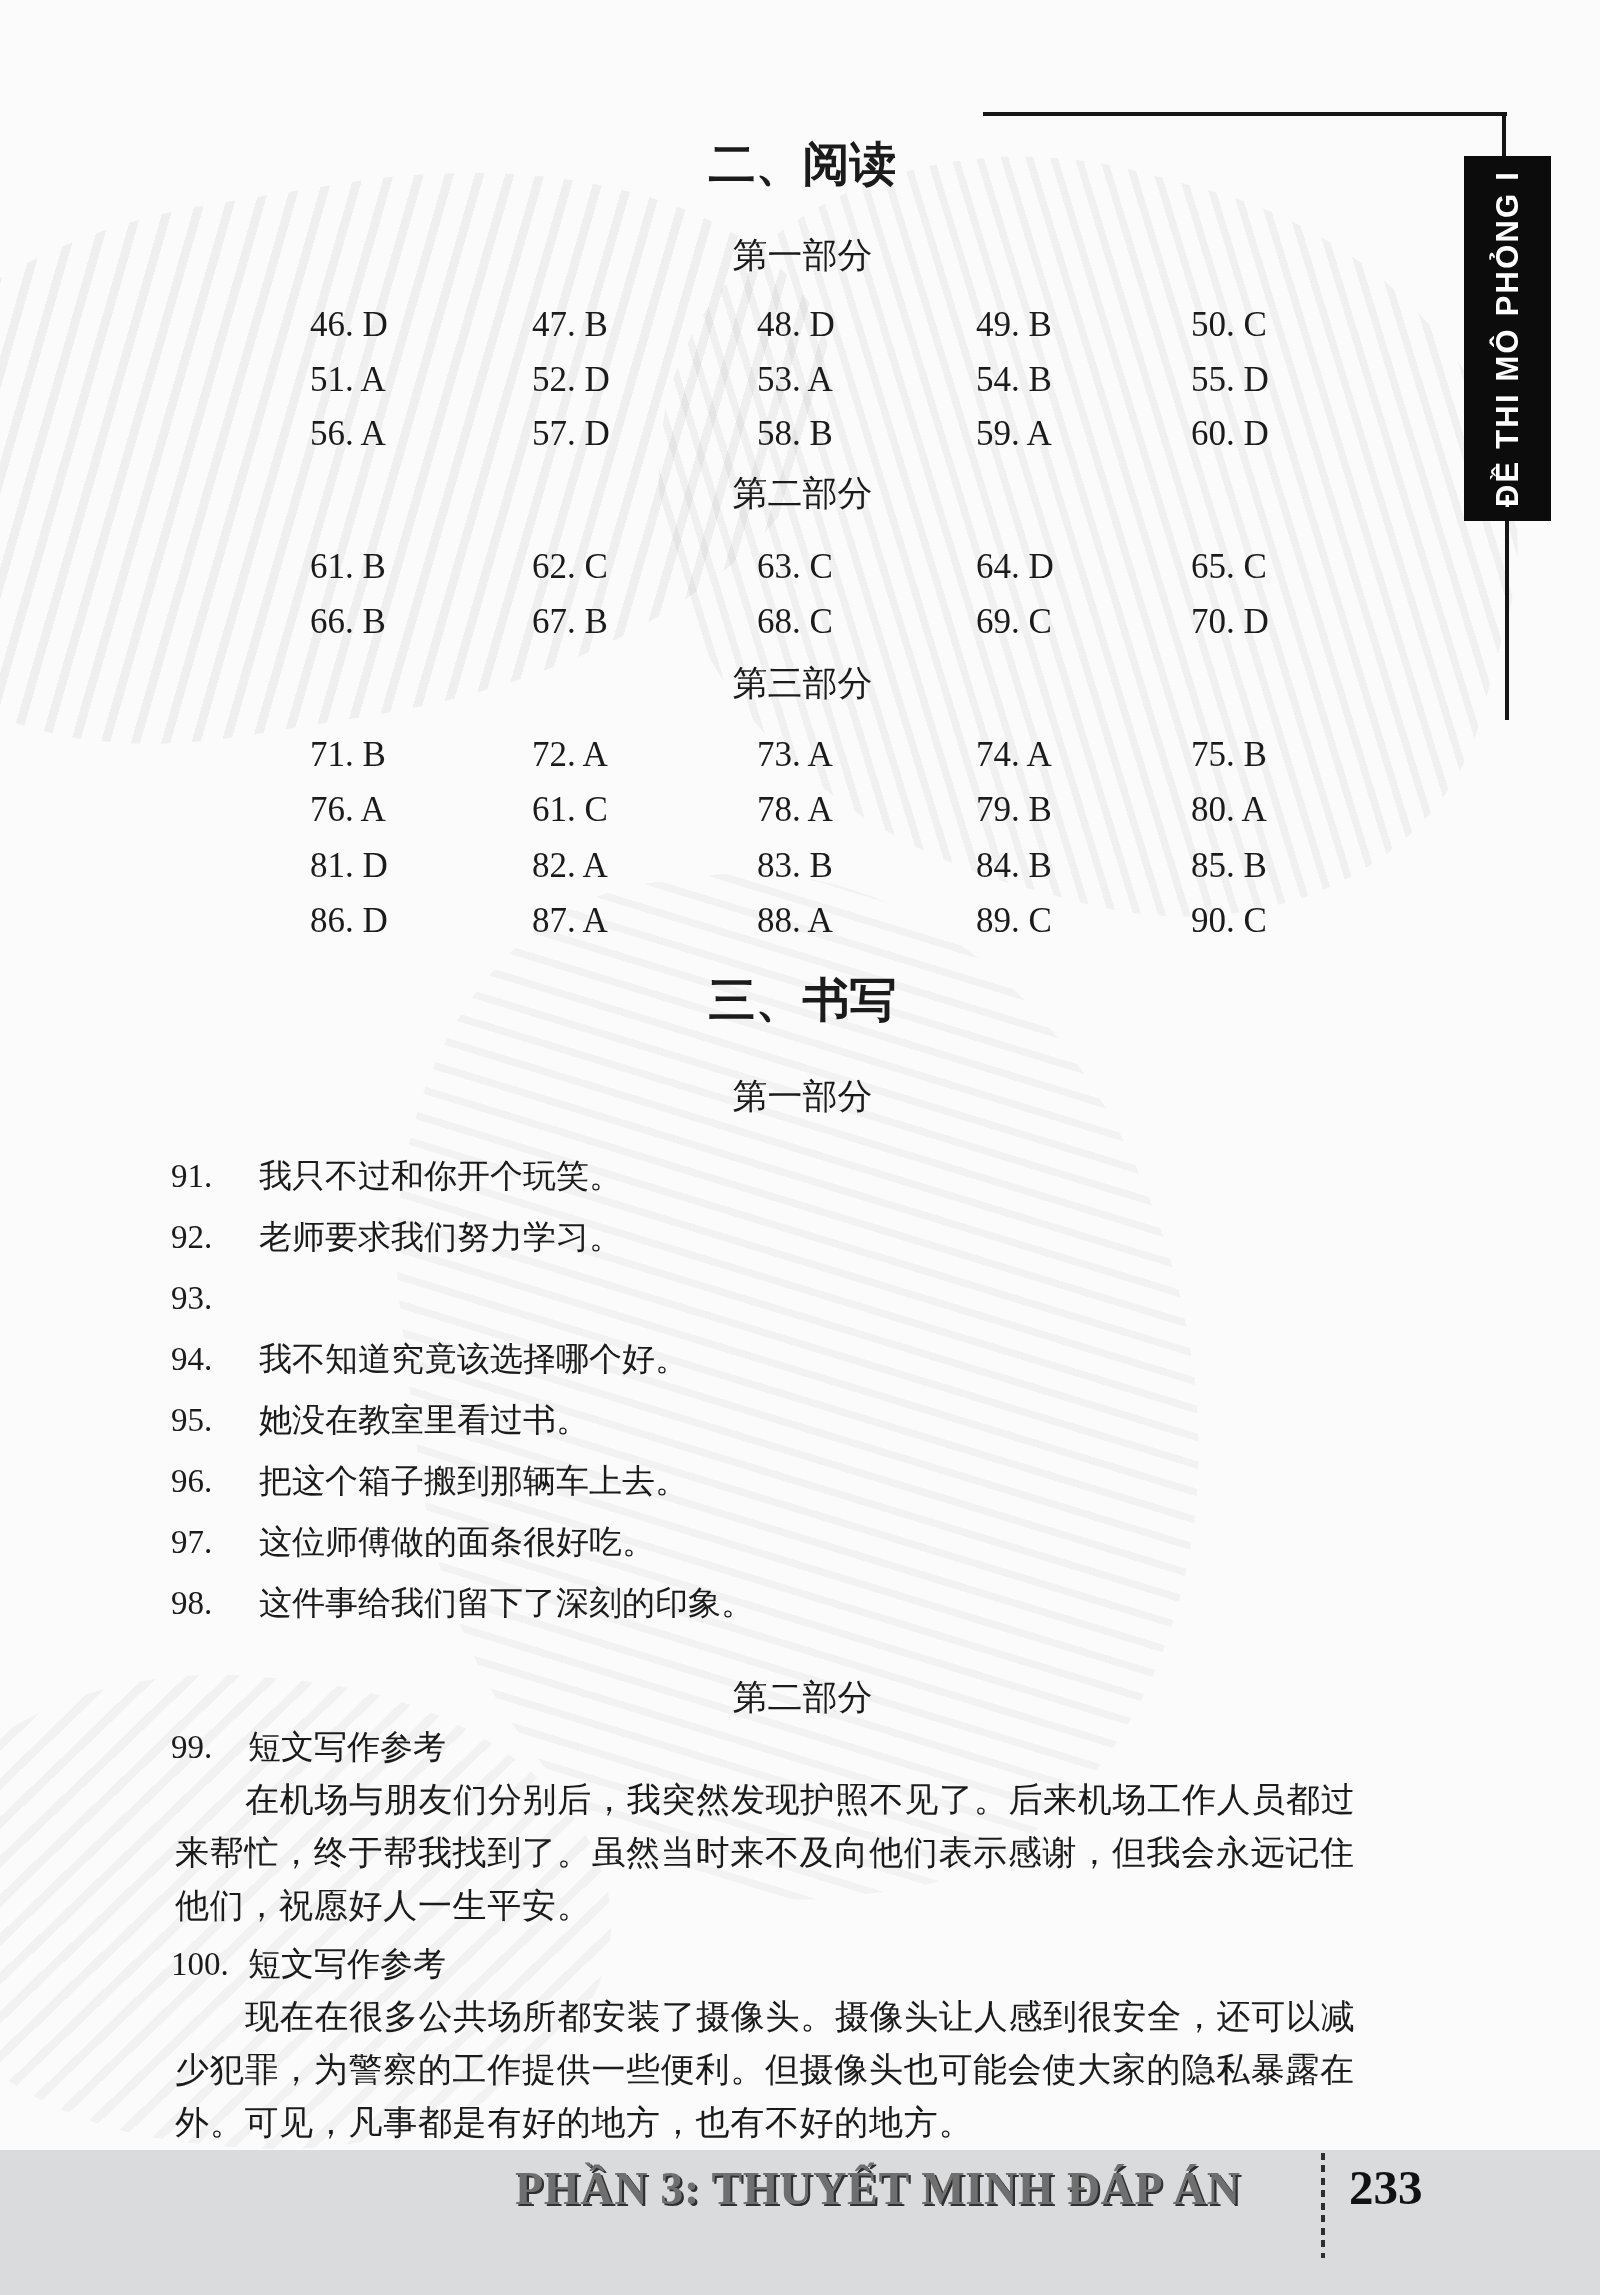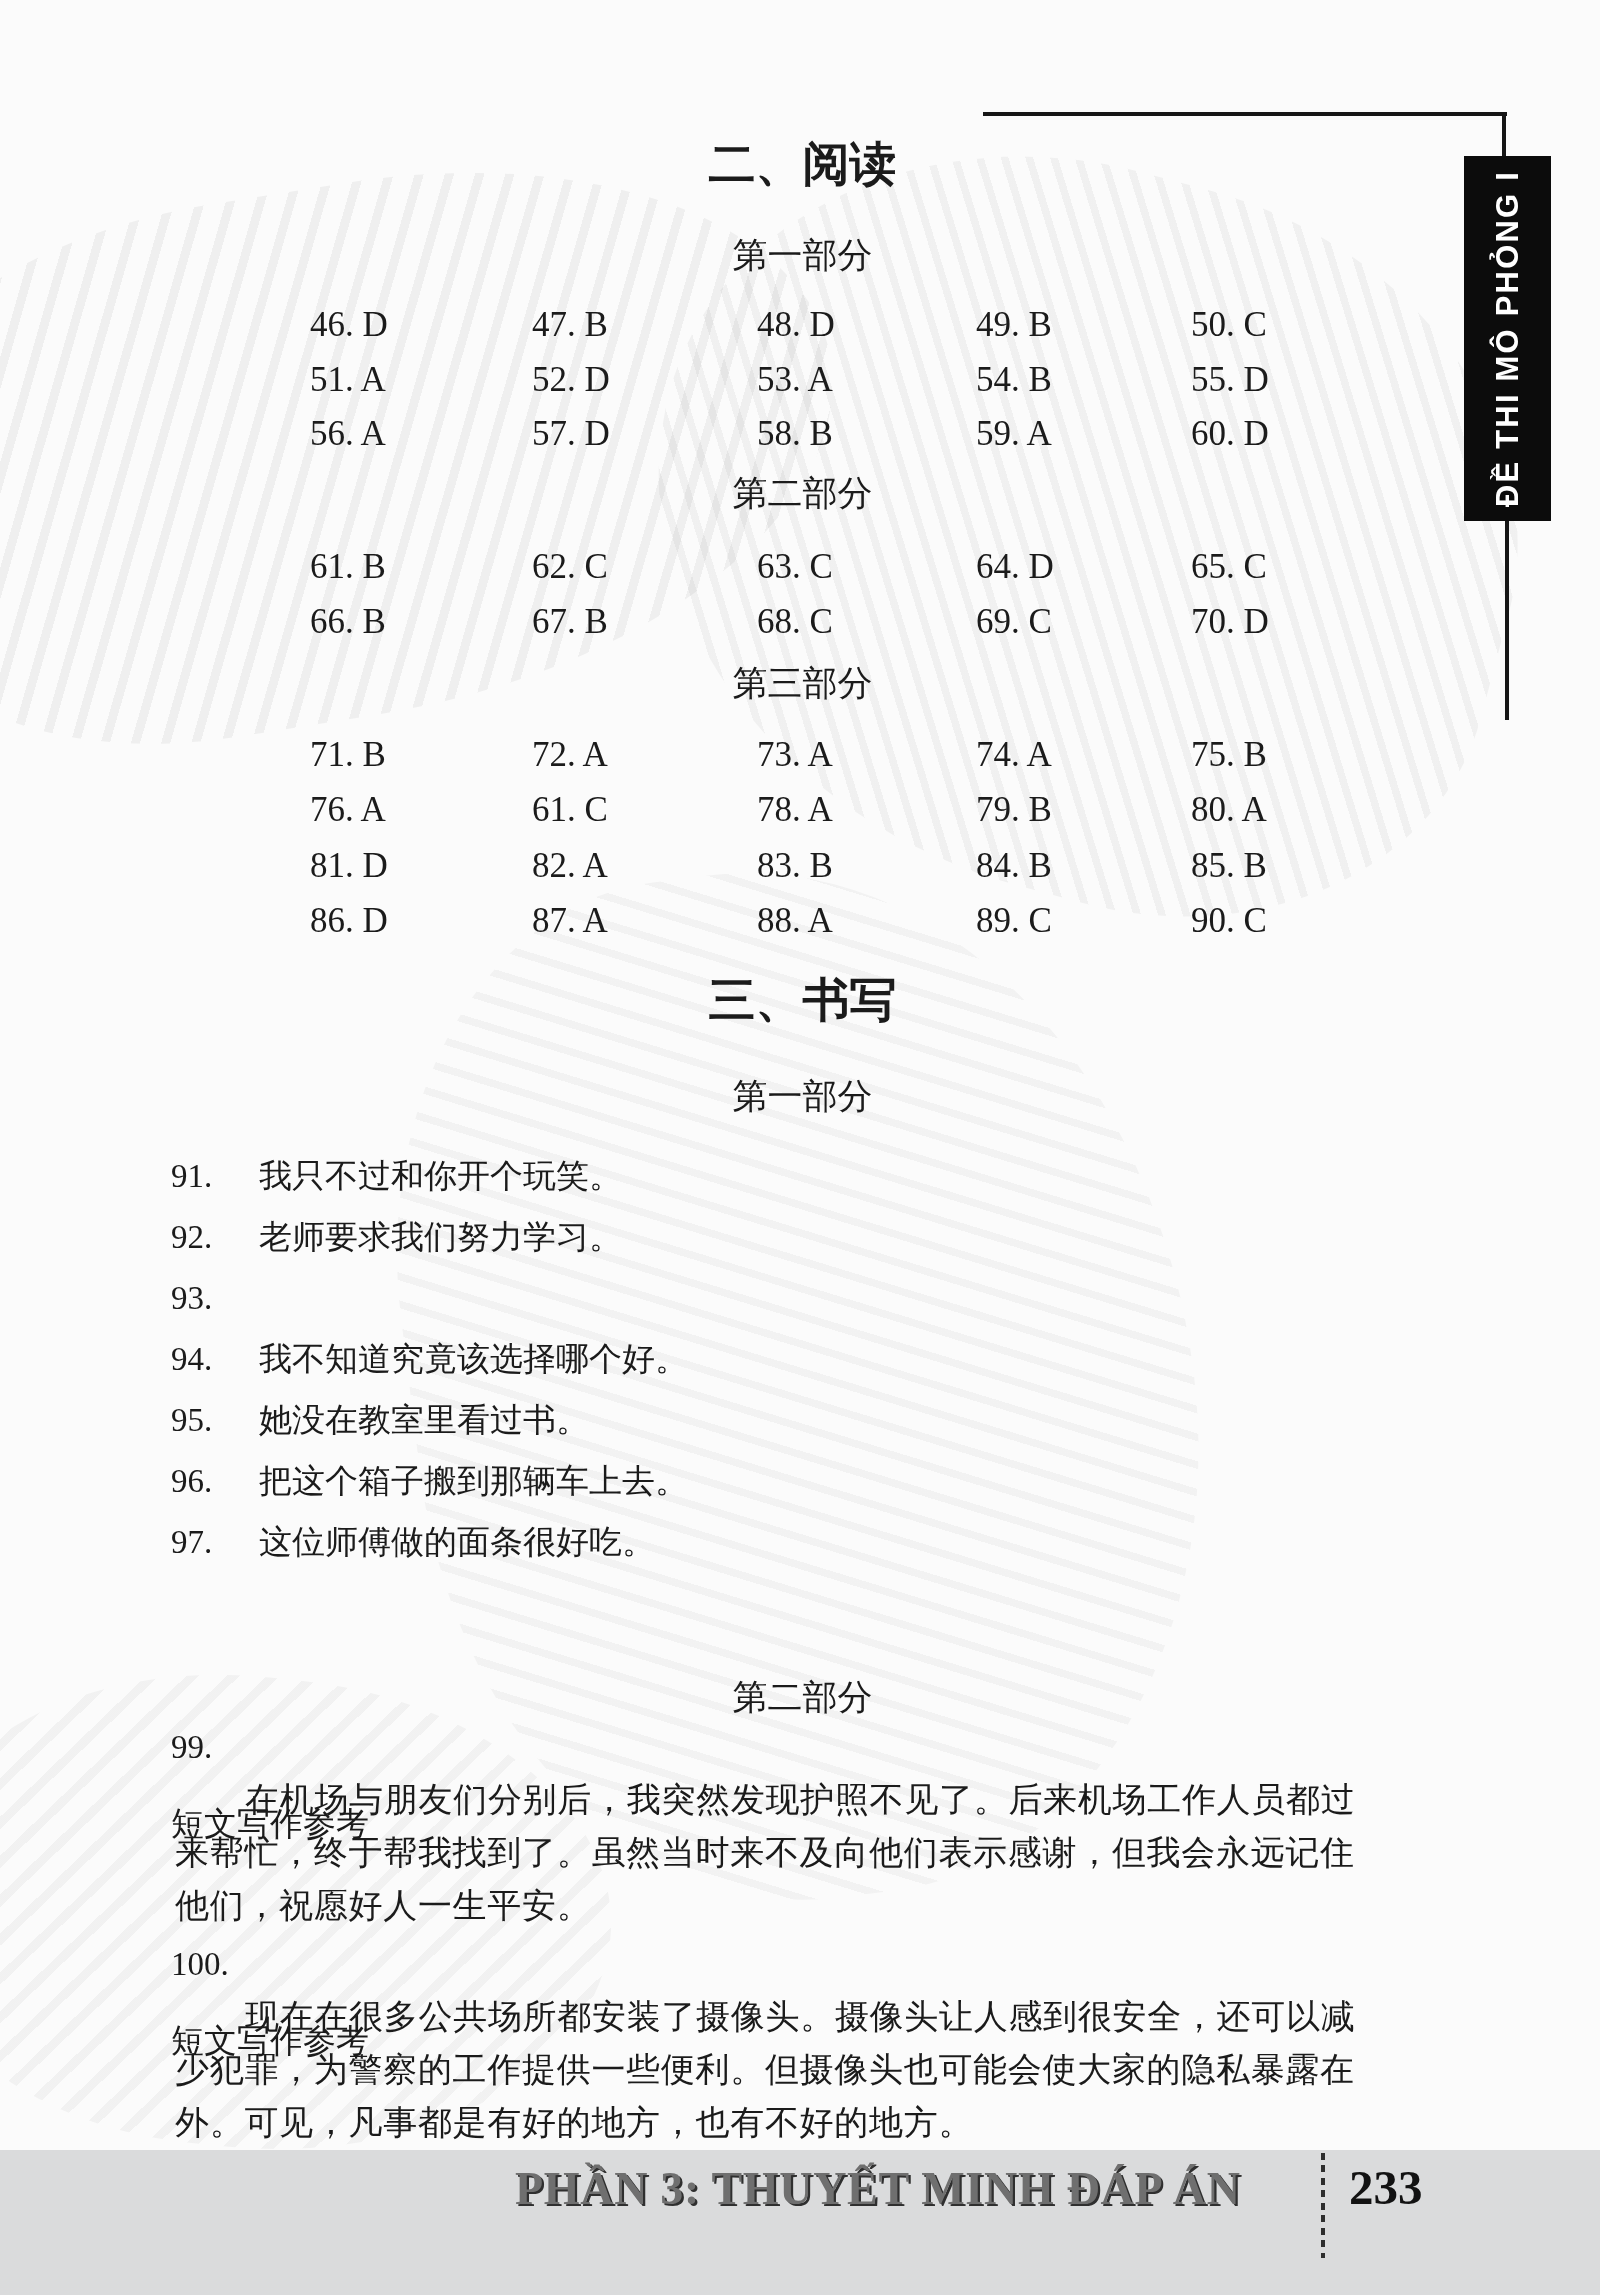--- a/index.html
+++ b/index.html
@@ -39,21 +39,21 @@
   
   .agrid{position:absolute;left:310px;display:grid;
     grid-template-columns:222px 225px 219px 215px auto;font-size:35px;line-height:37px;}
   .g24{grid-row-gap:17.7px;}
   .g25{grid-row-gap:18.4px;}
   
   .slist{position:absolute;left:171px;top:1159px;font-size:33px;line-height:35px;}
   .sent{display:flex;height:61px;gap:17px;}
   .snum{display:inline-block;width:71px;flex:0 0 71px;}
   
-  .eitem{position:absolute;left:171px;font-size:33px;line-height:35px;display:flex;flex-direction:column;}
+  .eitem{position:absolute;left:171px;font-size:33px;line-height:35px;display:flex;}
   .eitem .snum{width:77px;flex:0 0 77px;}
   .pline{position:absolute;left:175px;font-size:34px;line-height:37px;letter-spacing:0.7px;white-space:nowrap;}
   .pline.indent{left:245px;}
   
   .footer-band{position:absolute;left:0;top:2150px;width:1600px;height:146px;background:#dadbdc;}
   .footer-title{position:absolute;left:515px;top:2162px;font-size:46px;font-weight:bold;
     color:#6f6f6f;text-shadow:2.2px 2.2px 0 #2f2f2f;letter-spacing:0.7px;white-space:nowrap;}
   .dotted-rule{position:absolute;left:1321px;top:2153px;width:4.4px;height:105px;
     background:repeating-linear-gradient(180deg,#2e2e2e 0 6.6px,rgba(0,0,0,0) 6.6px 12.5px);}
   .page-number{position:absolute;left:1349px;top:2159px;font-size:49px;font-weight:bold;color:#121212;}
@@ -160,20 +160,24 @@
       <span>她没在教室里看过书。</span>
     </div>
     <div class="sent">
       <span class="snum">96.</span>
       <span>把这个箱子搬到那辆车上去。</span>
     </div>
     <div class="sent">
       <span class="snum">97.</span>
       <span>这位师傅做的面条很好吃。</span>
     </div>
+    <div class="sent">
+      <span class="snum">98.</span>
+      <span>这件事给我们留下了深刻的印象。</span>
+    </div>
   </div>
 
   <div class="subhead" style="top:1679px">第二部分</div>
 
   <div class="eitem" style="top:1730px">
     <span class="snum">99.</span>
     <span>短文写作参考</span>
   </div>
   <div class="pline" style="top:1834px">来帮忙，终于帮我找到了。虽然当时来不及向他们表示感谢，但我会永远记住</div>
   <div class="pline indent" style="top:1781px">在机场与朋友们分别后，我突然发现护照不见了。后来机场工作人员都过</div>

